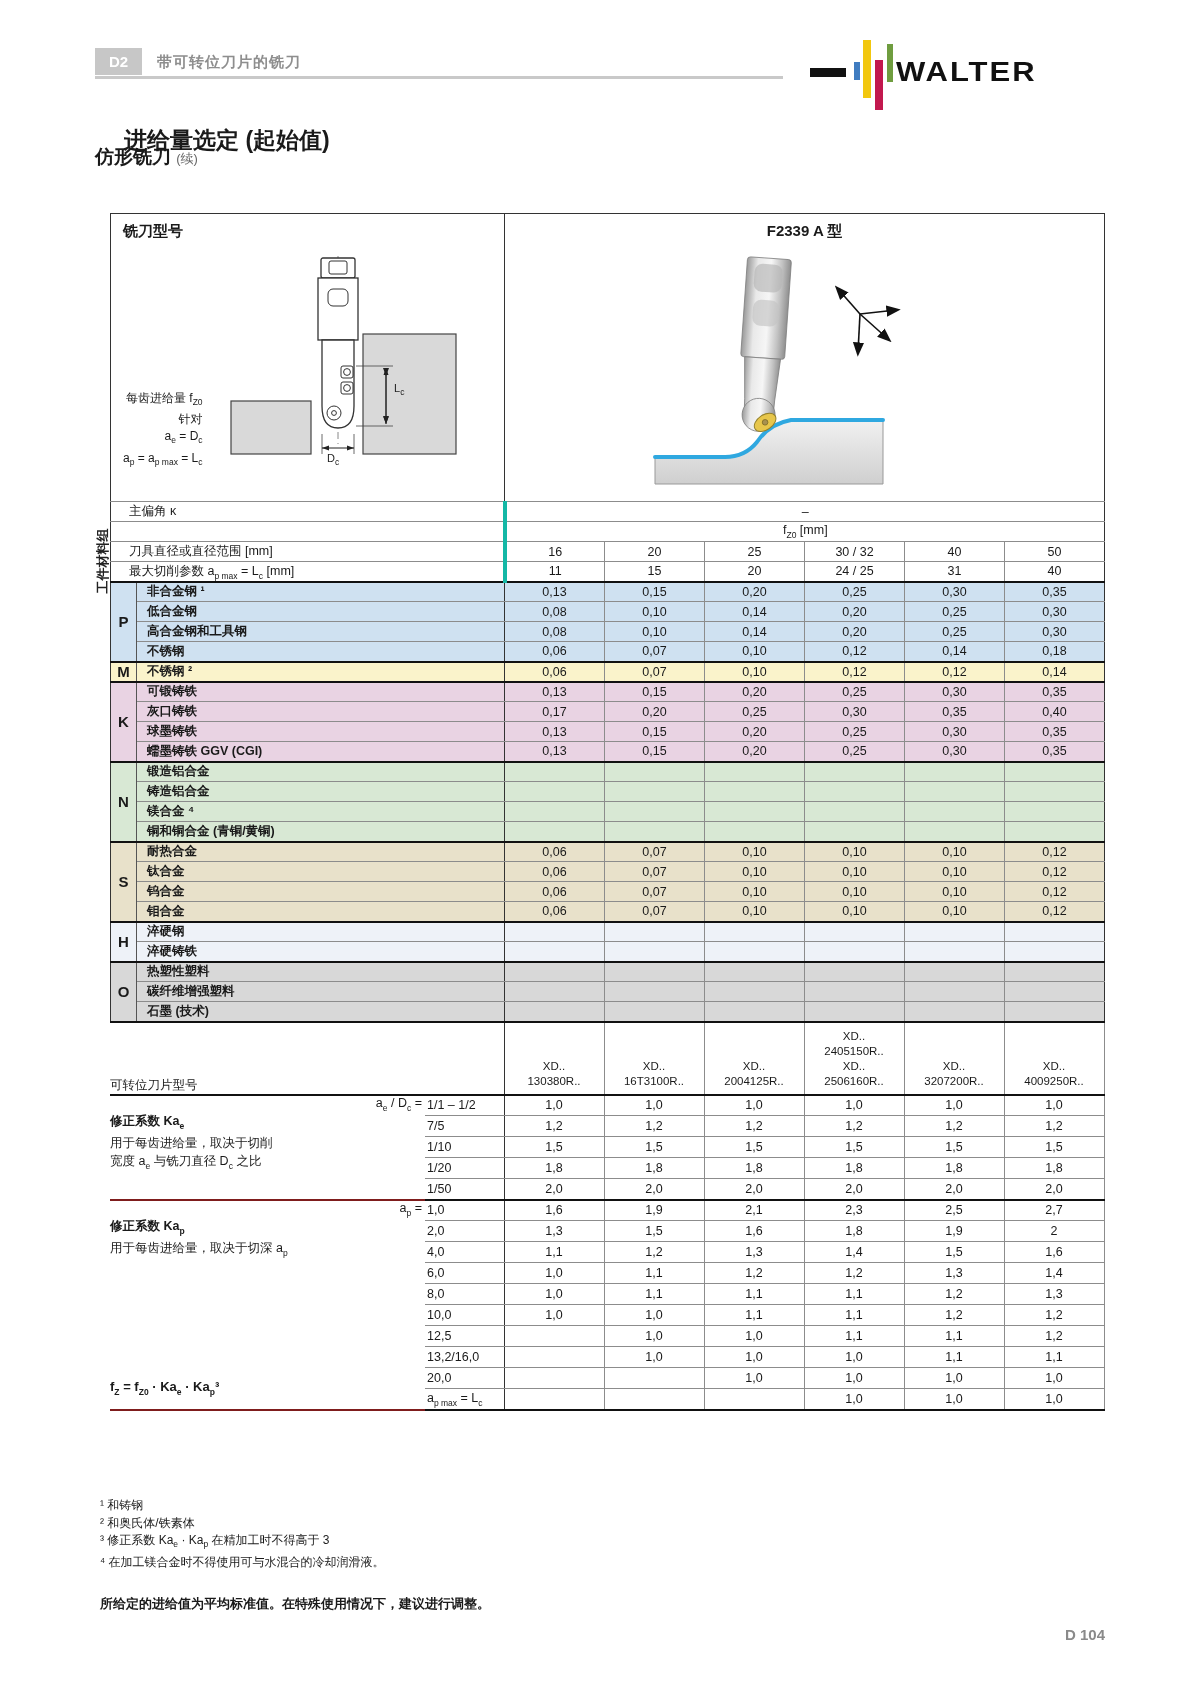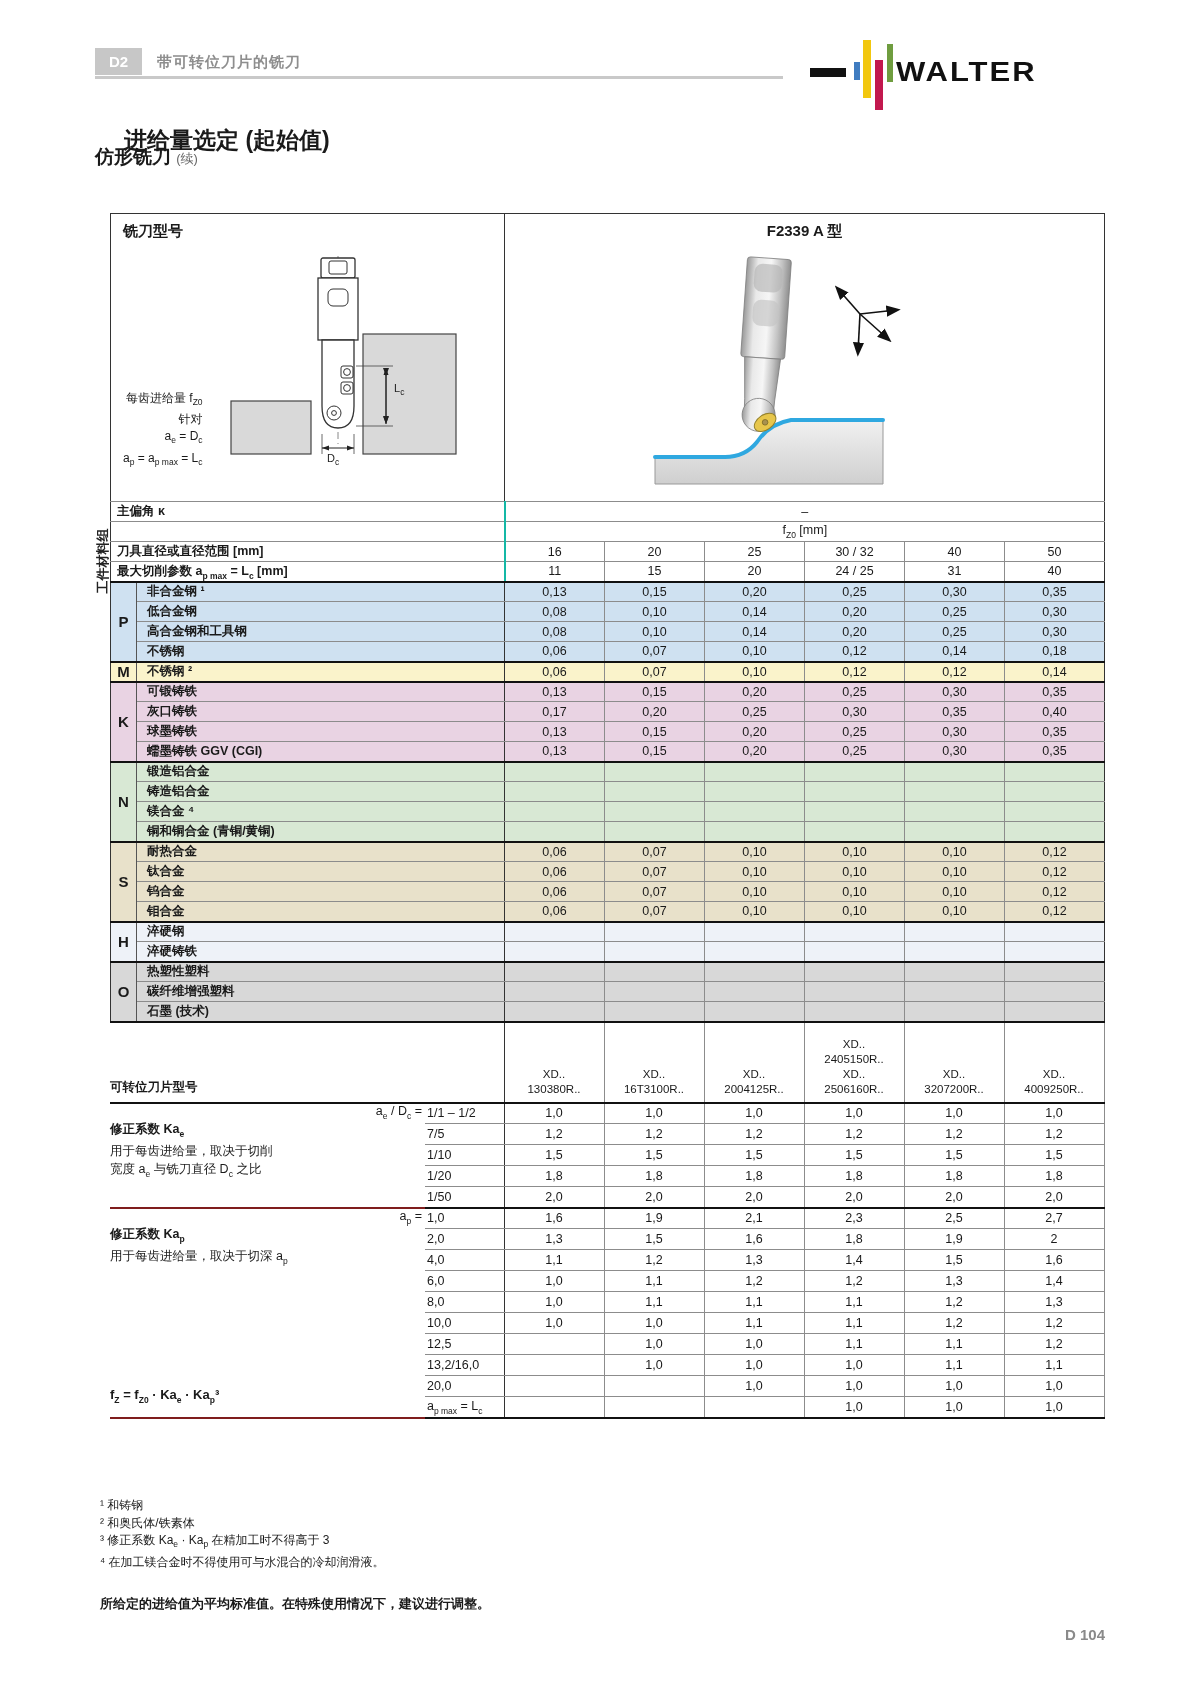--- a/index.html
+++ b/index.html
@@ -36,35 +36,35 @@
   .hrow td { height:288px; vertical-align:top; }
   .cutcell { position:relative; border-right:1px solid #333;text-align:right; }
   .cutlabel { position:absolute; left:12px; top:8px; font-size:15px; font-weight:bold; }
   .modelcell { position:relative; }
   .modeltitle { position:absolute; top:8px; left:0; width:100%; text-align:center; font-size:15px; font-weight:bold; }
   .hrow { border-bottom:1px solid #8c8c8c; }
   .feednote { position:absolute; left:12px; bottom:30px; font-size:12px; line-height:17px; }
   .dimlabel { position:absolute; font-size:11px; color:#222; }
 
   .srow td { height:20px; border-bottom:1px solid #8c8c8c; }
-  .slabel { font-weight:bold; padding-left:6px; border-right:2px solid #14b8a6; }
+  .slabel { font-weight:normal; padding-left:18px; border-right:4px solid #14b8a6; }
   .scenter { text-align:center; }
   .sval { text-align:center; border-left:1px solid #8c8c8c; }
   .specend td { border-bottom:2px solid #111; }
 
   tbody.group { border-top:2px solid #111; }
   tbody.group td { height:20px; border-bottom:1px solid #8c8c8c; }
   .gletter { text-align:center; font-weight:bold; font-size:15px; border-right:1px solid #555; }
   .mlabel { font-weight:bold; padding-left:10px; border-right:1px solid #333; }
   .val { text-align:center; border-left:1px solid #8c8c8c; }
   .val0 { border-left:1px solid #333 !important; }
 
   
-  .ins td { height:80px; vertical-align:bottom; border-bottom:2px solid #111;margin-top:43px; }
-  .inslabel { font-weight:bold; padding-bottom:6px; }
+  .ins td { height:72px; vertical-align:bottom; border-bottom:2px solid #111;margin-top:43px; }
+  .inslabel { font-weight:normal; }
   .inscell { text-align:center; font-size:11.5px; line-height:15px; padding-bottom:5px; border-left:1px solid #8c8c8c; }
   .inscell:last-child { border-right:1px solid #8c8c8c; }
 
   .lower tbody.ka td { height:21px; }
   .kdesc { vertical-align:top; padding-top:16px; font-size:12.5px; line-height:18px; border-bottom:2px solid #7f1d1d; }
   .kt { font-weight:bold; }
   .ratio { position:relative; padding-left:2px; border-bottom:1px solid #8c8c8c; white-space:nowrap; }
   .prefix { position:absolute; right:100%; top:0; padding-right:3px; white-space:nowrap;text-align:right; }
   .kv { text-align:center; border-left:1px solid #8c8c8c; border-bottom:1px solid #8c8c8c; }
   .kv:last-child { border-right:1px solid #8c8c8c; }

